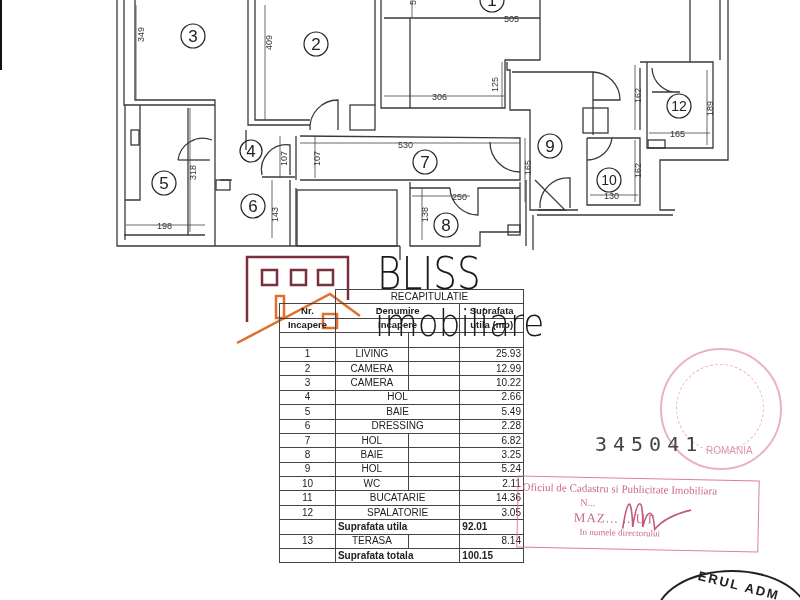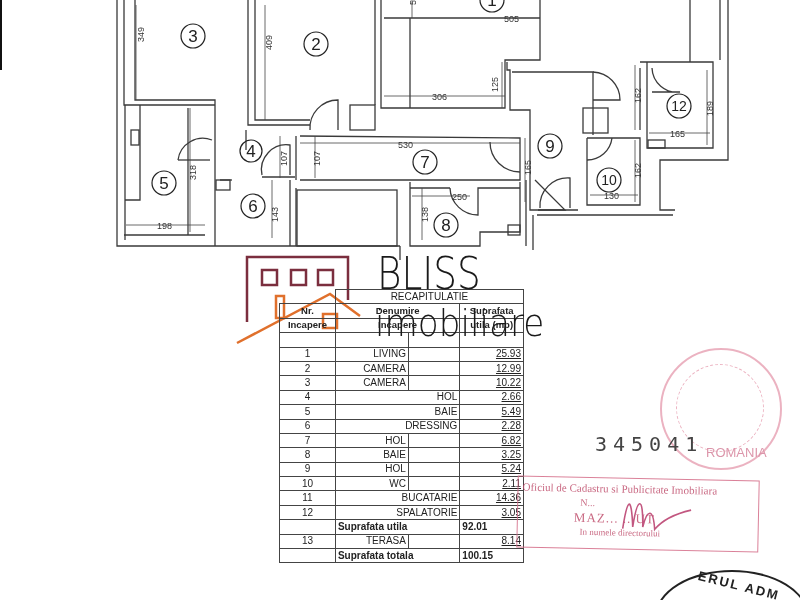--- a/index.html
+++ b/index.html
@@ -8,41 +8,41 @@
   .dim { font-family:"Liberation Sans", sans-serif; font-size:9px; fill:#333; }
   .roomnum { font-family:"Liberation Sans", sans-serif; font-size:17px; fill:#222; }
   .roomnum-sm { font-family:"Liberation Sans", sans-serif; font-size:14px; fill:#222; }
 
   
   #recap { position:absolute; left:279px; top:289px; width:245px; border-collapse:collapse; font-size:10px; color:#222; }
   #recap td, #recap th { border:1px solid #444; padding:0 2px; height:13.4px; line-height:12px; }
   #recap .title-row th { font-weight:normal; font-size:10px; text-align:center; border-top:1px solid #444; }
   #recap .hdr th { font-weight:bold; font-size:9.5px; text-align:center;margin-top:48px; }
   #recap td.nr { text-align:center; width:52px; }
-  #recap td.name { width:70px; text-align:right; }
+  #recap td.name { width:70px; text-align:center; }
   #recap td.blank { width:50px; }
-  #recap td.val { text-align:right; width:60px;text-decoration:underline; }
+  #recap td.val { text-align:right; width:60px; }
   #recap td.total { font-weight:bold; }
   #recap td.totalval { font-weight:bold; text-align:left; }
 
   
   #logo-text { position:absolute; left:377px; top:252px; color:#1a1a1a; font-family:"DejaVu Sans", sans-serif; font-weight:200; }
   #logo-bliss { position:absolute; left:0; top:0; font-size:44px; letter-spacing:0px; line-height:44px; transform:scaleX(0.85); transform-origin:left top; }
   #logo-imob { position:absolute; left:-2px; top:52px; font-size:38px; line-height:38px; white-space:nowrap; transform:scaleX(0.9); transform-origin:left top; }
 
   
   #serial { position:absolute; left:586px; top:432px; font-family:"DejaVu Sans Mono", monospace; font-size:20px; color:#444; letter-spacing:6px;margin-left:9px; }
   #stamp-rect { position:absolute; left:517px; top:478px; width:240px; height:70px; border:1.5px solid #d46b87; transform:rotate(1.2deg); color:#c0506e; font-family:"Liberation Serif", serif; opacity:0.85; }
   #stamp-rect .l1 { position:absolute; left:4px; top:4px; font-size:11px; white-space:nowrap; }
   #stamp-rect .l2 { position:absolute; left:62px; top:19px; font-size:10px; }
   #stamp-rect .l3 { position:absolute; left:56px; top:32px; font-size:13px; letter-spacing:1px; }
   #stamp-rect .l4 { position:absolute; left:62px; top:49px; font-size:9px; }
   #stamp-round { position:absolute; left:660px; top:348px; width:118px; height:118px; border-radius:50%; border:2px solid #e7a0b2; opacity:0.8; }
   #stamp-round .inner { position:absolute; left:14px; top:14px; width:86px; height:86px; border-radius:50%; border:1px dashed #e7a0b2; }
-  #stamp-round .label { position:absolute; left:44px; top:95px; font-size:13px; color:#d37b95; }
+  #stamp-round .label { position:absolute; left:44px; top:95px; font-size:10px; color:#d37b95; }
   #stamp-bottom { position:absolute; left:655px; top:570px; width:150px; height:90px; border-radius:50%; border:2px solid #222; }
   #stamp-bottom .txt { position:absolute; left:40px; top:6px; font-size:13px; font-weight:bold; color:#222; letter-spacing:2px; transform:rotate(14deg); }
 </style>
 </head>
 <body>
 
 <svg id="plan" viewBox="0 0 800 600" xmlns="http://www.w3.org/2000/svg">
   <g stroke="#3a3a3a" stroke-width="1.3" fill="none">
 
     <line x1="1" y1="0" x2="1" y2="70" stroke="#111" stroke-width="2"></line>

